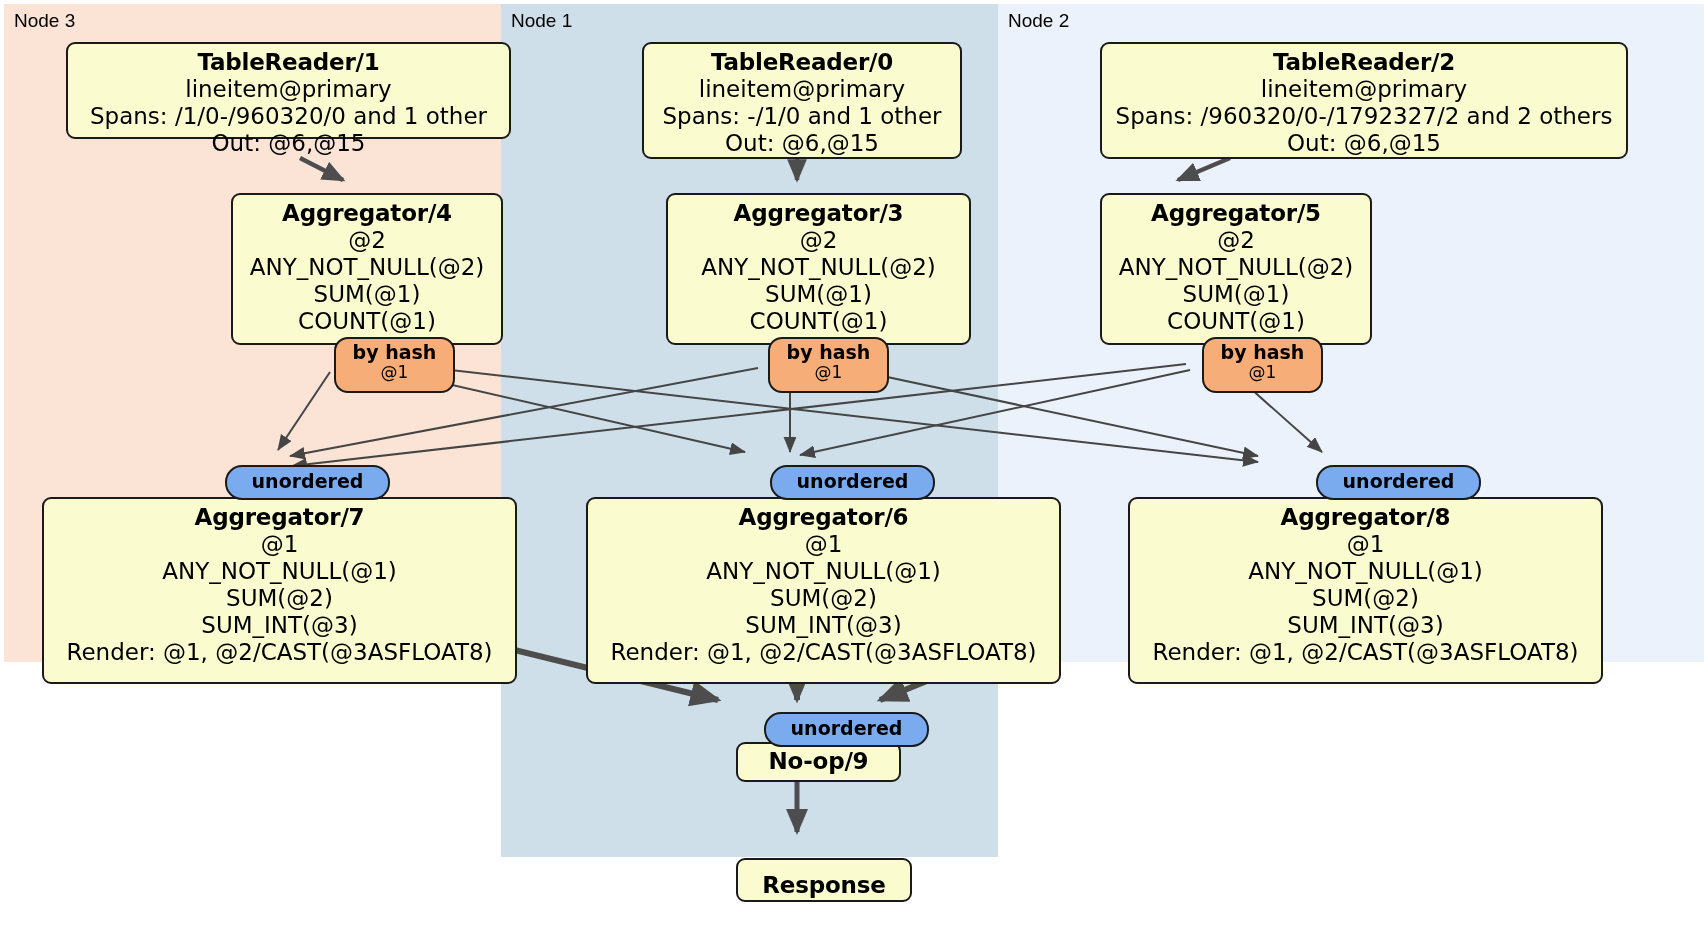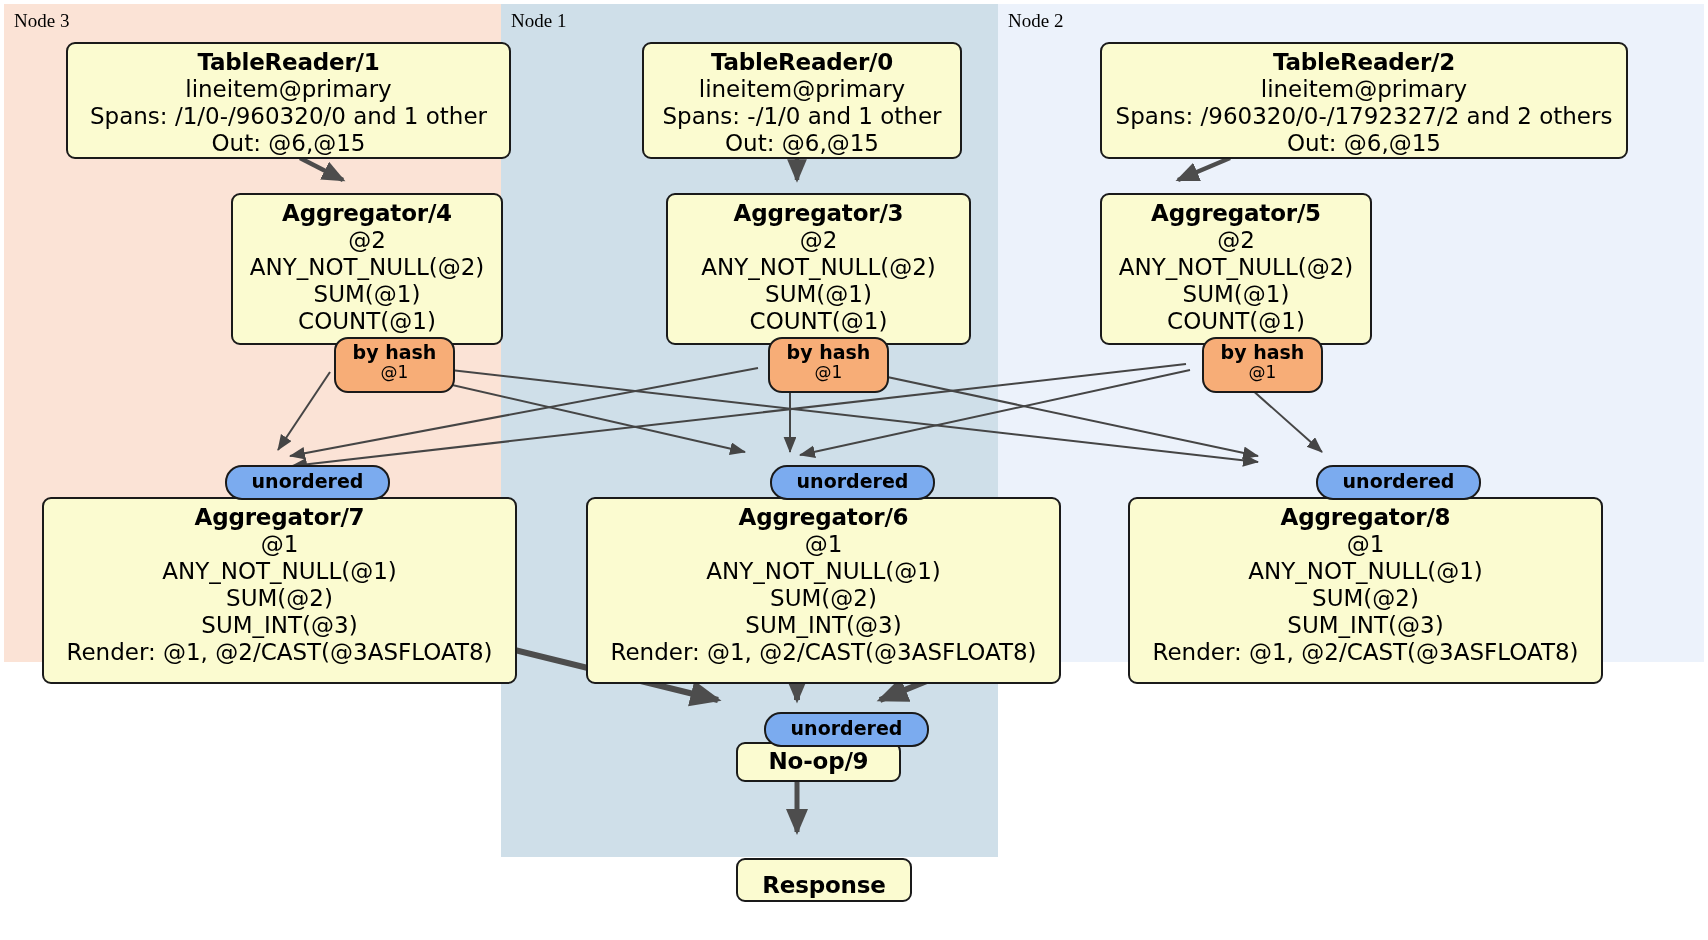--- a/index.html
+++ b/index.html
@@ -22,21 +22,21 @@
   .panel {
     position: absolute;
     box-sizing: border-box;
   }
   .panel-label {
     position: absolute;
     top: 6px;
     left: 10px;
     font-size: 19px;
     color: #000;
-    font-family: Liberation Serif, serif;
+    font-family: Liberation Sans, sans-serif;
     white-space: nowrap;
     text-align: right;
   }
 
   
   .gbox {
     position: absolute;
     box-sizing: border-box;
     background: #fbfbd0;
     border: 2px solid #1a1a1a;
@@ -153,21 +153,21 @@
       <path d="M474,640 L718,700"></path>
       <path d="M797,660 L797,700"></path>
       <path d="M1028,640 L880,700"></path>
     </g>
 
     <g stroke="#4d4d4d" stroke-width="5" fill="none" marker-end="url(#ah-thick)">
       <path d="M797,754 L797,832"></path>
     </g>
   </svg>
 
-  <div class="gbox" style="left:66px; top:42px; width:445px; height:117px;">
+  <div class="gbox" style="left:66px; top:42px; width:445px; height:97px;">
     <div class="title">TableReader/1</div>
     <div class="ln">lineitem@primary</div>
     <div class="ln">Spans: /1/0-/960320/0 and 1 other</div>
     <div class="ln">Out: @6,@15</div>
   </div>
 
   <div class="gbox" style="left:642px; top:42px; width:320px; height:117px;">
     <div class="title">TableReader/0</div>
     <div class="ln">lineitem@primary</div>
     <div class="ln">Spans: -/1/0 and 1 other</div>

